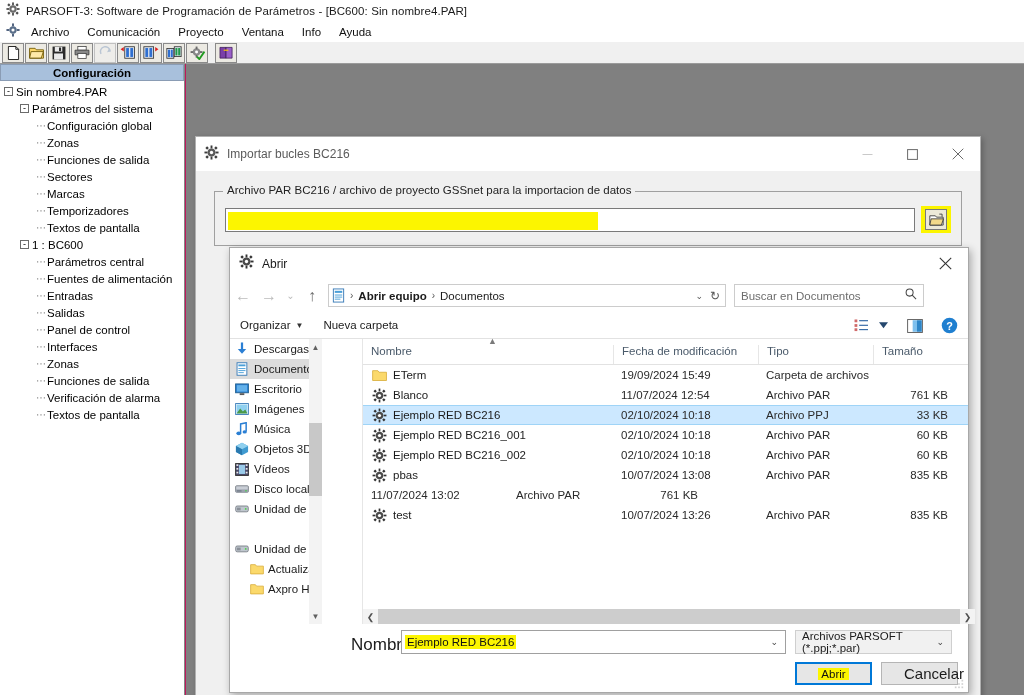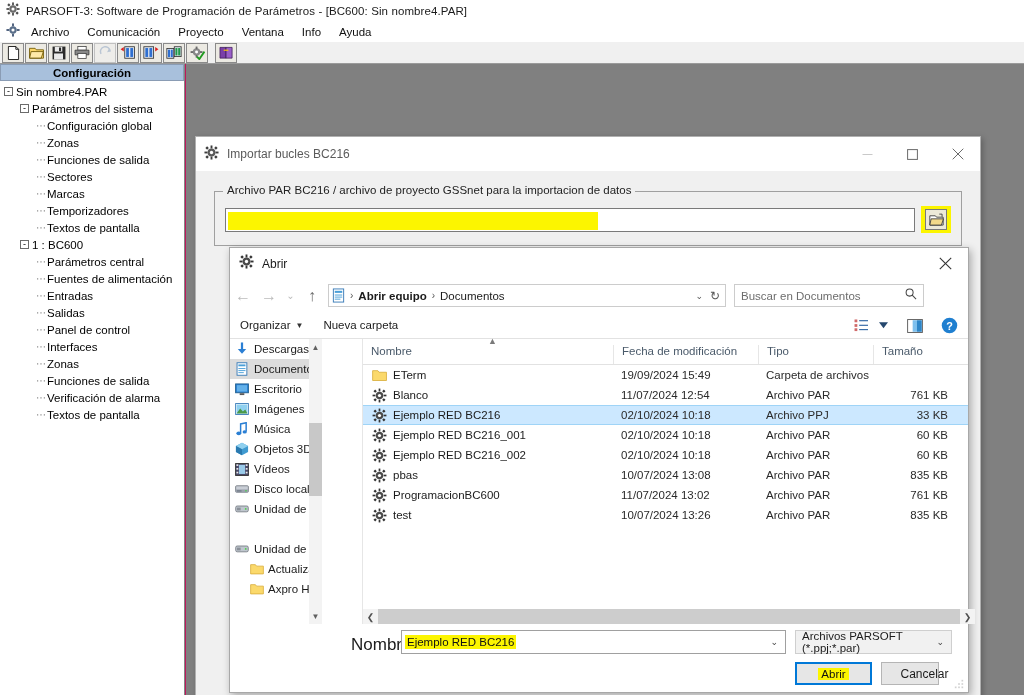--- a/index.html
+++ b/index.html
@@ -194,23 +194,23 @@
     border:1px solid #cfcfcf; background:#f1f1f1; display:flex; align-items:center; padding-left:6px;
     font-size:11.5px; color:#1b1b1b;
   }
   .filter-chevron { position:absolute; right:7px; top:6px; font-size:9px; color:#444;}
   .abrir-btn {
     position:absolute; left:565px; top:38px; width:77px; height:23px;
     border:2px solid #0078d7; background:#e6e6e6; display:flex; align-items:center; justify-content:center;
   }
   .abrir-hl { background:#fcf500; font-size:11.5px; color:#111; padding:0 3px;}
   .cancelar-btn {
-    position:absolute; left:651px; top:38px; width:58px; height:23px;
+    position:absolute; left:651px; top:38px; width:77px; height:23px;
     border:1px solid #b5b5b5; background:#e6e6e6; display:flex; align-items:center; justify-content:center;
-    font-size:12px; color:#1b1b1b;padding-left:29px;
+    font-size:15px; color:#1b1b1b;padding-left:29px;
   }
   .open-grip { position:absolute; right:4px; bottom:3px; width:10px; height:10px; opacity:0.45;}
 </style>
 </head>
 <body>
 
 <div id="root">
 
   <div class="app-titlebar">
     <span>
@@ -869,39 +869,20 @@
                       </g>
                     </svg>
                   </span>
                   <span>pbas</span>
                 </div>
                 <div class="c-date">10/07/2024 13:08</div>
                 <div class="c-type">Archivo PAR</div>
                 <div class="c-size">835 KB</div>
               </div>
               <div class="row">
-                <div class="c-name">
-                  <span class="f-ico">
-                    <svg width="15" height="15" viewBox="0 0 16 16">
-                      <circle cx="8" cy="8" r="4" fill="#4a4a4a"></circle>
-                      <circle cx="8" cy="8" r="1.7" fill="#fff"></circle>
-                      <g fill="#333">
-                        <rect x="7.1" y="0.6" width="1.8" height="3"></rect>
-                        <rect x="7.1" y="12.4" width="1.8" height="3"></rect>
-                        <rect x="0.6" y="7.1" width="3" height="1.8"></rect>
-                        <rect x="12.4" y="7.1" width="3" height="1.8"></rect>
-                        <rect x="2.1" y="2.1" width="2.5" height="2.5" transform="rotate(45 3.35 3.35)"></rect>
-                        <rect x="11.4" y="11.4" width="2.5" height="2.5" transform="rotate(45 12.65 12.65)"></rect>
-                        <rect x="11.4" y="2.1" width="2.5" height="2.5" transform="rotate(45 12.65 3.35)"></rect>
-                        <rect x="2.1" y="11.4" width="2.5" height="2.5" transform="rotate(45 3.35 12.65)"></rect>
-                      </g>
-                    </svg>
-                  </span>
-                  <span>ProgramacionBC600</span>
-                </div>
                 <div class="c-date">11/07/2024 13:02</div>
                 <div class="c-type">Archivo PAR</div>
                 <div class="c-size">761 KB</div>
               </div>
               <div class="row">
                 <div class="c-name">
                   <span class="f-ico">
                     <svg width="15" height="15" viewBox="0 0 16 16">
                       <circle cx="8" cy="8" r="4" fill="#4a4a4a"></circle>
                       <circle cx="8" cy="8" r="1.7" fill="#fff"></circle>

